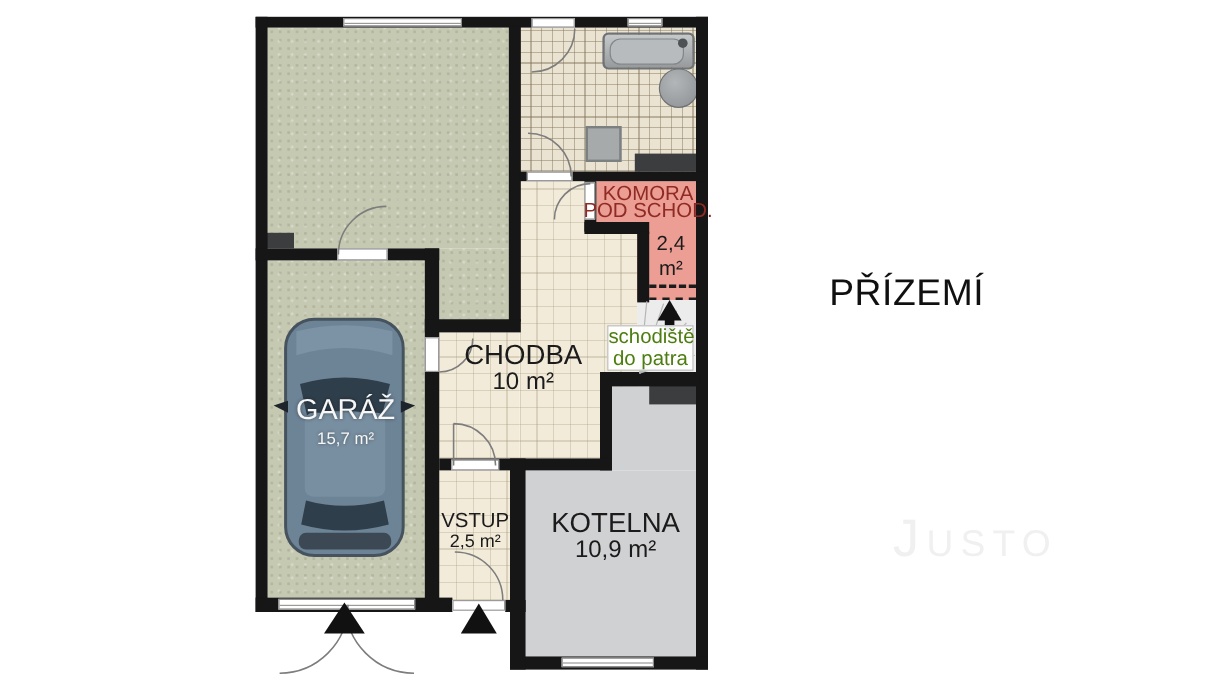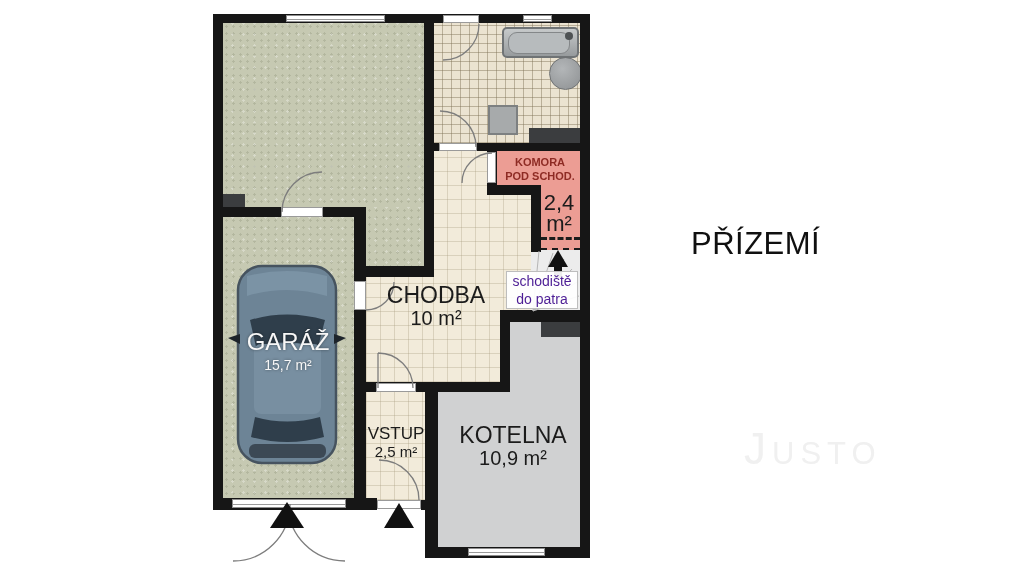--- a/index.html
+++ b/index.html
@@ -32,24 +32,24 @@
   .lbl{position:absolute;transform:translateX(-50%);text-align:center;color:var(--label,#1b1b1b);white-space:nowrap;}
   .lbl .nm{display:block;}
   .lbl .ar{display:block;}
   .lbl-dilna .nm,.lbl-pradelna .nm,.lbl-chodba .nm,.lbl-kotelna .nm{font-size:23px;line-height:24px;}
   .lbl-dilna .ar,.lbl-pradelna .ar,.lbl-chodba .ar,.lbl-kotelna .ar{font-size:20px;line-height:22px;}
   .lbl-garaz{color:var(--whiteText,#f7f7f7);text-shadow:0 0 3px rgba(0,0,0,.45);}
   .lbl-garaz .nm{font-size:24px;line-height:25px;}
   .lbl-garaz .ar{font-size:14px;line-height:23px;}
   .lbl-vstup .nm{font-size:17px;line-height:18px;text-align:right;}
   .lbl-vstup .ar{font-size:15px;line-height:17px;}
-  .lbl-komora{color:var(--komoraLabel,#8e2b24);font-size:11px;line-height:14px;font-weight:700;}
-  .lbl-komora-area{font-size:22px;line-height:21px;}
+  .lbl-komora{color:var(--komoraLabel,#8e2b24);font-size:17px;line-height:14px;font-weight:400;}
+  .lbl-komora-area{font-size:17px;line-height:21px;}
   .stairs-box{position:absolute;left:506px;top:271px;width:72px;height:38px;background:rgba(255,255,255,.93);
-    border:1px solid #bdbdbd;box-sizing:border-box;text-align:center;font-size:14px;line-height:18px;color:#4c1d95;}
+    border:1px solid #bdbdbd;box-sizing:border-box;text-align:center;font-size:17px;line-height:18px;color:#4d7c0f;}
   .title{position:absolute;left:691px;top:226px;font-size:31px;color:#101010;letter-spacing:.5px;}
   .watermark{position:absolute;left:744px;top:424px;font-size:44px;color:var(--watermark,#f0f0f0);
     font-variant:small-caps;letter-spacing:6px;}
   
   .bathtub{position:absolute;left:502px;top:27px;width:77px;height:31px;border-radius:5px;
     background:linear-gradient(#c6c9ca,#979b9d);border:2px solid #6f7375;box-sizing:border-box;}
   .bathtub-inner{position:absolute;left:4px;top:3px;width:60px;height:20px;border-radius:9px;
     background:#b7bbbd;border:1px solid #848789;}
   .faucet{position:absolute;right:4px;top:3px;width:8px;height:8px;border-radius:50%;background:#4e5254;}
   .heater{position:absolute;left:549px;top:57px;width:33px;height:33px;border-radius:50%;

